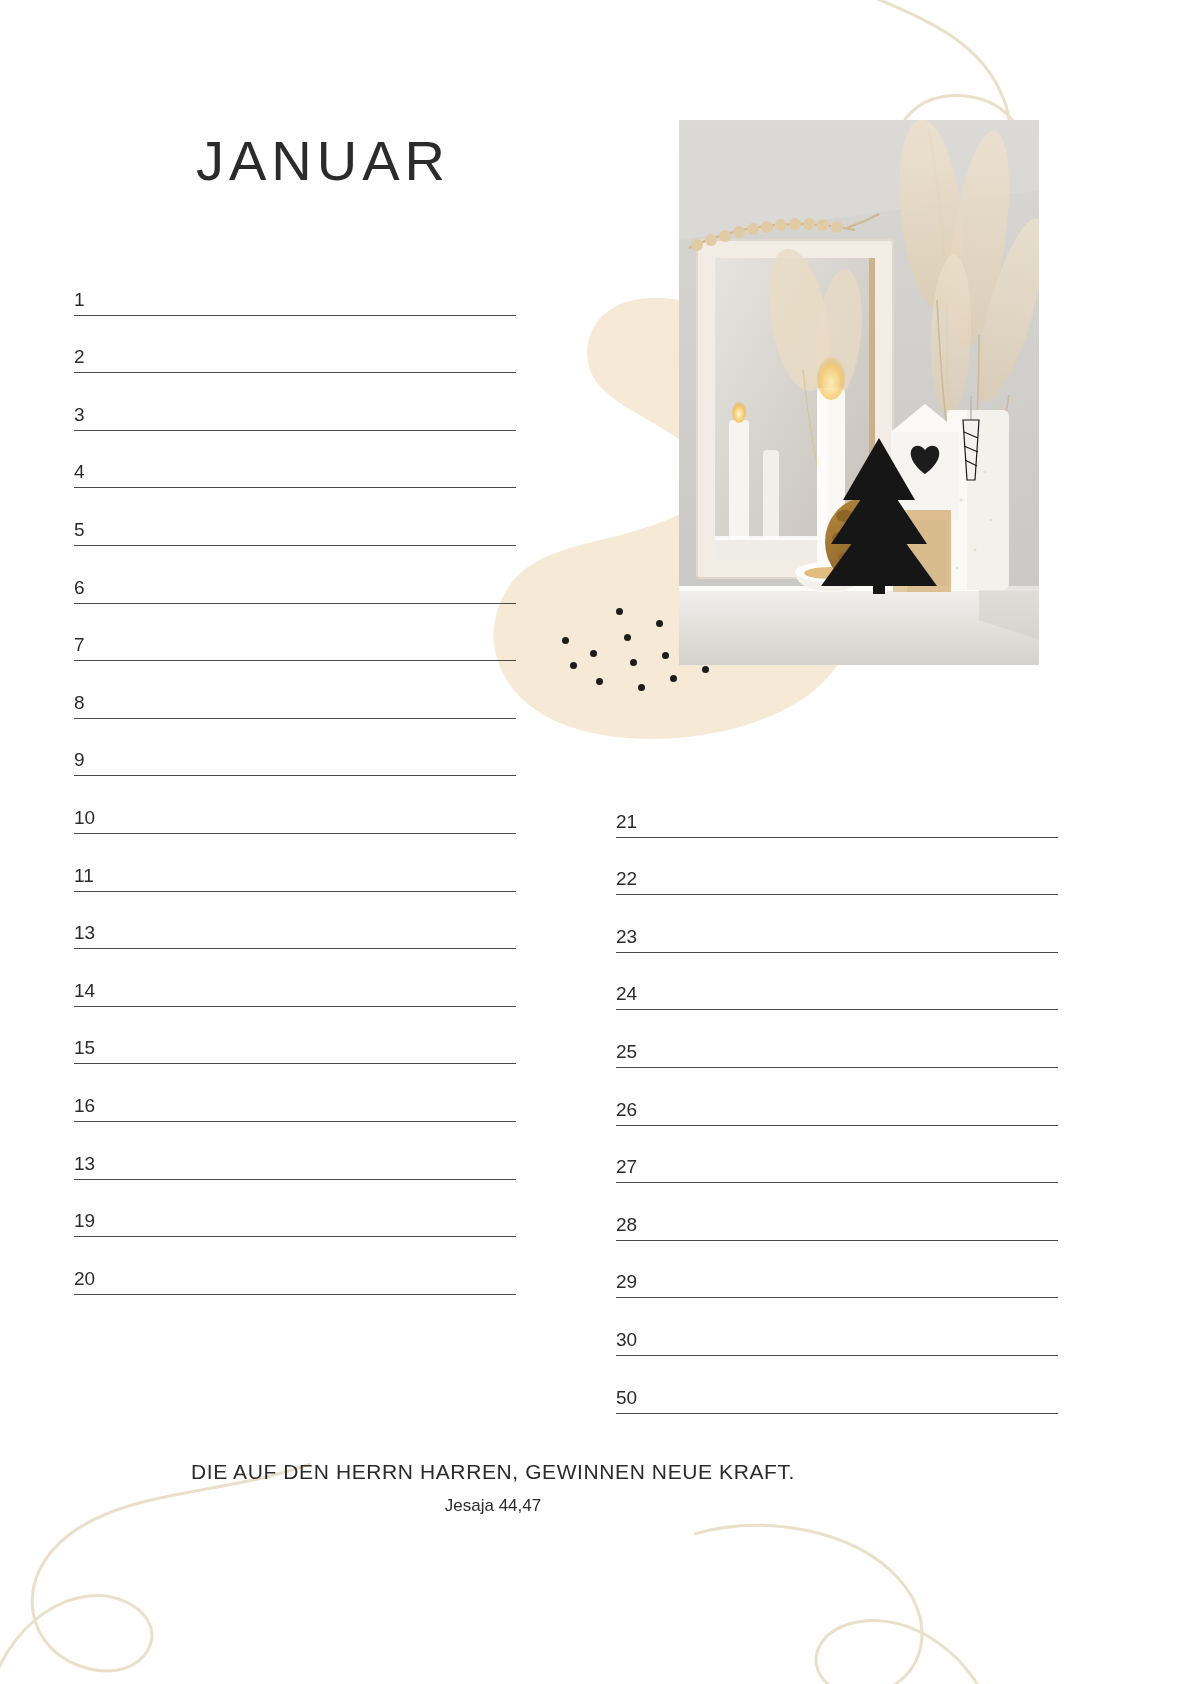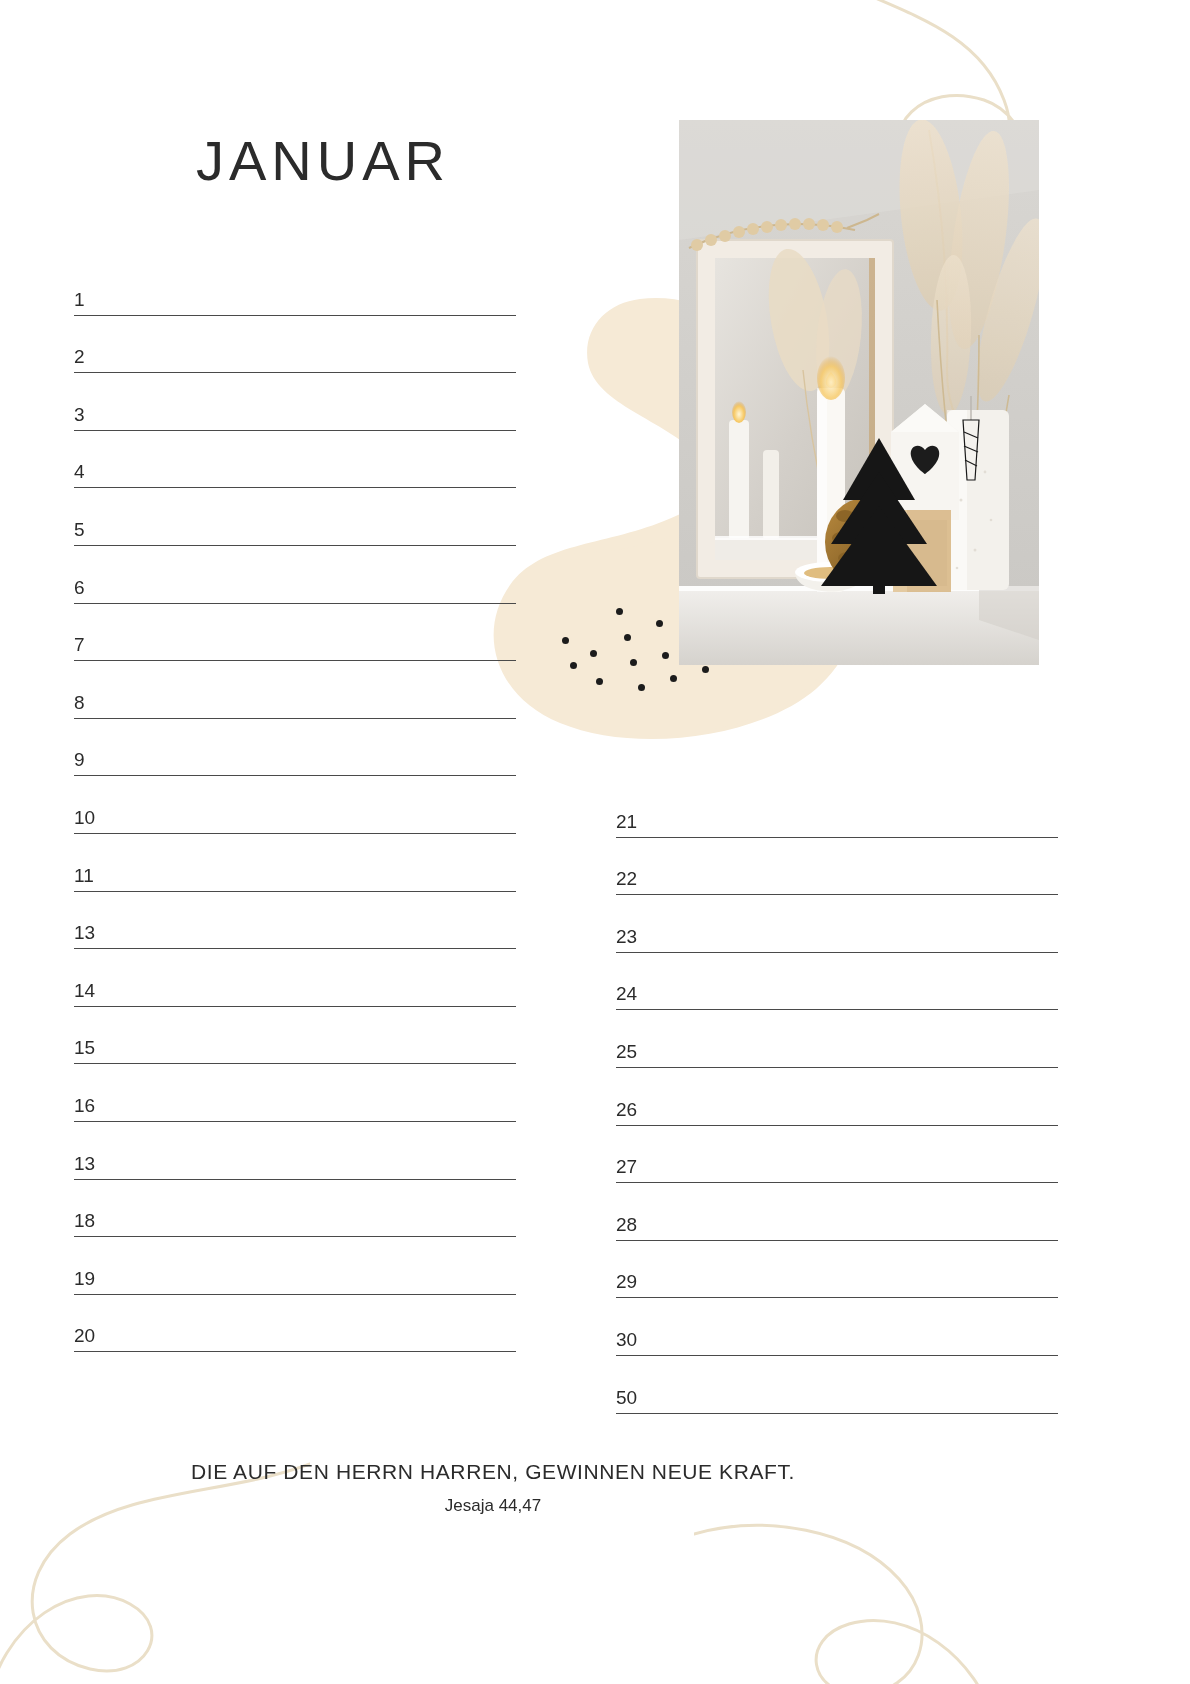--- a/index.html
+++ b/index.html
@@ -418,24 +418,20 @@
       </div>
     <div class="day-row">
         <span class="day-num">16</span>
         <span class="day-line"></span>
       </div>
     <div class="day-row">
         <span class="day-num">13</span>
         <span class="day-line"></span>
       </div>
     <div class="day-row">
-        <span class="day-num">18</span>
-        <span class="day-line"></span>
-      </div>
-    <div class="day-row">
         <span class="day-num">19</span>
         <span class="day-line"></span>
       </div>
     <div class="day-row">
         <span class="day-num">20</span>
         <span class="day-line"></span>
       </div>
   </div>
 
   <div class="col col-right">

